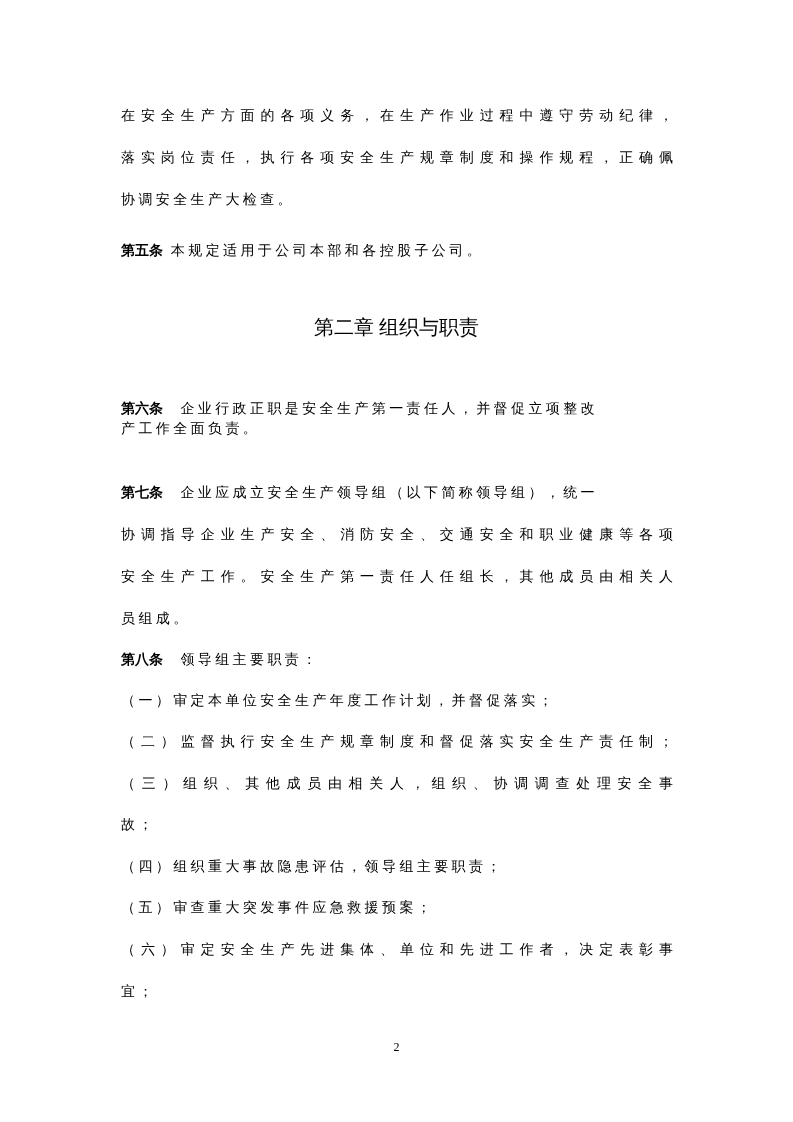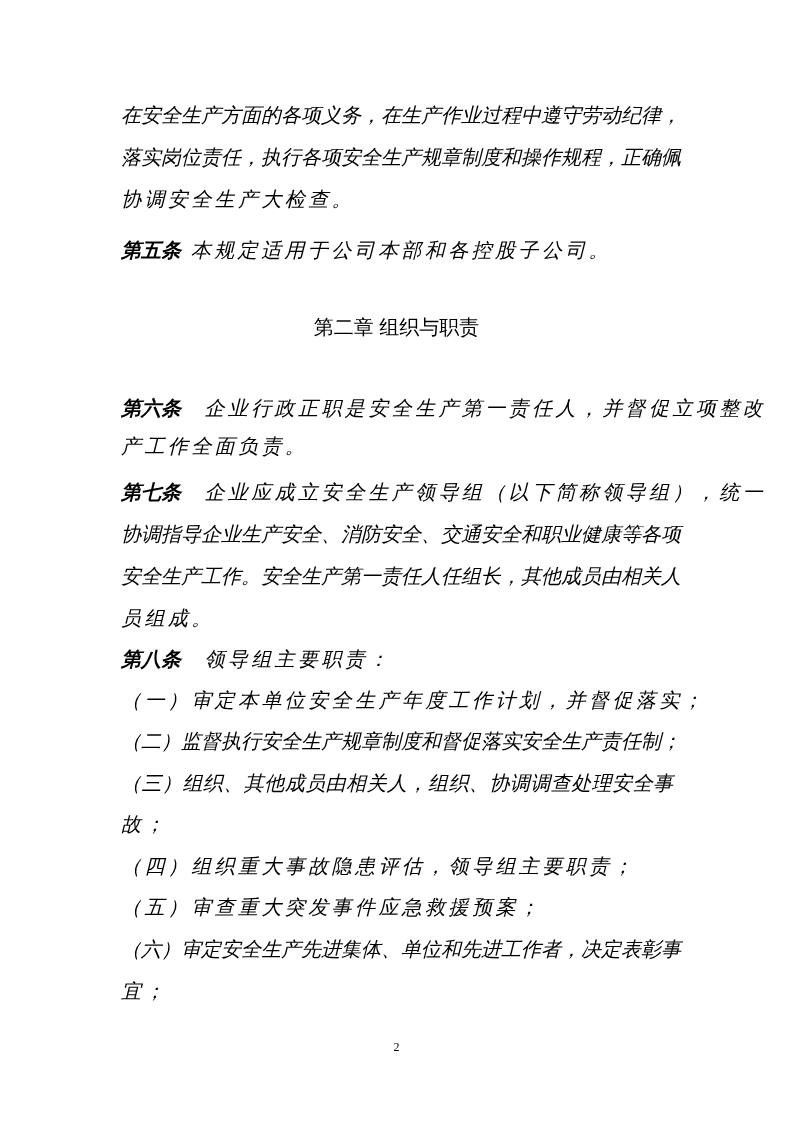--- a/index.html
+++ b/index.html
@@ -1,44 +1,44 @@
 <!DOCTYPE html>
 <html><head>
 <meta charset="utf-8">
 <style>
   html, body { margin:0; padding:0; background:#ffffff; }
   body { width:793px; height:1122px; position:relative; overflow:hidden;
          font-family:"DejaVu Serif", "Liberation Serif", serif; color:#000; }
-  .line { position:absolute; left:121px; width:552px; font-size:20px; line-height:24px;
-          white-space:nowrap; letter-spacing:3.4px;font-style:italic; }
+  .line { position:absolute; left:121px; width:552px; font-size:14px; line-height:24px;
+          white-space:nowrap; letter-spacing:3.4px; }
   .just { text-align:justify; text-align-last:justify; letter-spacing:0; }
   .bold { font-weight:bold; font-family:"DejaVu Sans", sans-serif; letter-spacing:0; }
   .heading { position:absolute; left:0; width:793px; text-align:center; top:314px;
-             font-size:20px; line-height:26px; font-family:Liberation Sans, sans-serif; }
+             font-size:20px; line-height:26px; font-family:Liberation Serif, serif; }
   .pagenum { position:absolute; left:0; width:793px; text-align:center; top:1040px;
              font-size:12px; font-family:"Liberation Serif", serif; }
 </style>
 </head>
 <body>
 
 <div>
   <div class="line just" style="top:103px">在安全生产方面的各项义务，在生产作业过程中遵守劳动纪律，</div>
   <div class="line just" style="top:145px">落实岗位责任，执行各项安全生产规章制度和操作规程，正确佩</div>
   <div class="line" style="top:187px">协调安全生产大检查。</div>
 
   <div class="line" style="top:238px">
     <span class="bold">第五条</span><span> 本规定适用于公司本部和各控股子公司。</span>
   </div>
 
   <div class="heading">第二章  组织与职责</div>
 
   <div class="line" style="top:396px">
     <span class="bold">第六条</span><span>　企业行政正职是安全生产第一责任人，并督促立项整改</span>
   </div>
-  <div class="line" style="top:434px">产工作全面负责。</div>
+  <div class="line" style="top:416px">产工作全面负责。</div>
 
   <div class="line" style="top:480px">
     <span class="bold">第七条</span><span>　企业应成立安全生产领导组（以下简称领导组），统一</span>
   </div>
   <div class="line just" style="top:522px">协调指导企业生产安全、消防安全、交通安全和职业健康等各项</div>
   <div class="line just" style="top:564px">安全生产工作。安全生产第一责任人任组长，其他成员由相关人</div>
   <div class="line" style="top:606px">员组成。</div>
 
   <div class="line" style="top:647px">
     <span class="bold">第八条</span><span>　领导组主要职责：</span>

